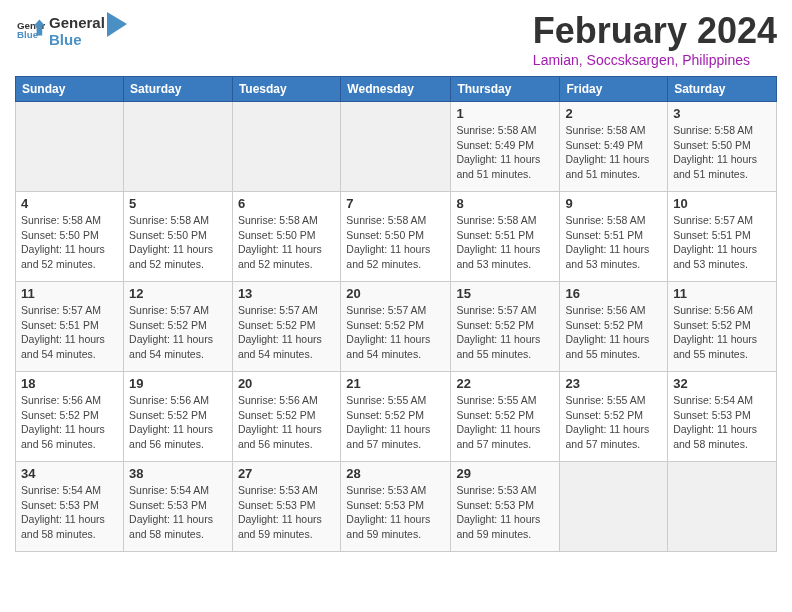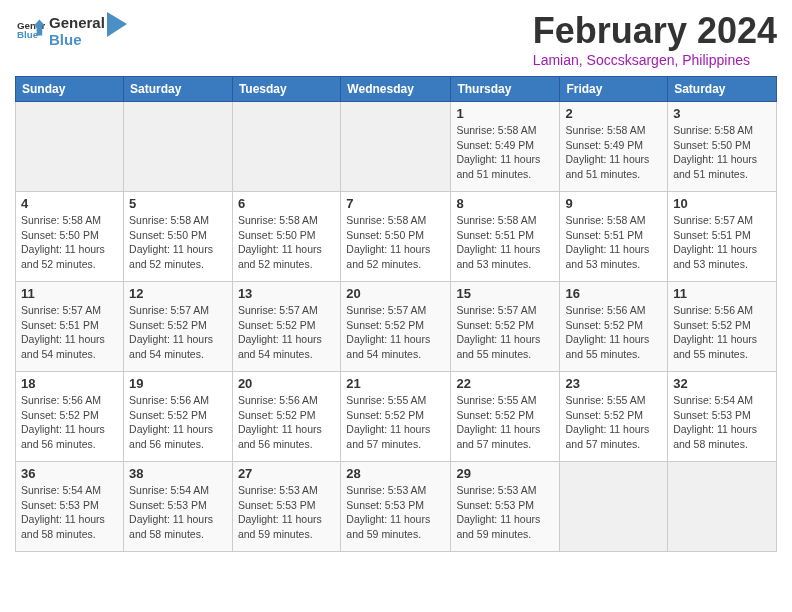--- a/index.html
+++ b/index.html
@@ -297,21 +297,21 @@
         <td>
           <span class="day-number">32</span>
           <div class="day-info" style="white-space: pre-line;">Sunrise: 5:54 AM
 Sunset: 5:53 PM
 Daylight: 11 hours
 and 58 minutes.</div>
         </td>
       </tr>
       <tr>
         <td>
-          <span class="day-number">36</span>
+          <span class="day-number">34</span>
           <div class="day-info" style="white-space: pre-line;">Sunrise: 5:54 AM
 Sunset: 5:53 PM
 Daylight: 11 hours
 and 58 minutes.</div>
         </td>
         <td>
           <span class="day-number">38</span>
           <div class="day-info" style="white-space: pre-line;">Sunrise: 5:54 AM
 Sunset: 5:53 PM
 Daylight: 11 hours

